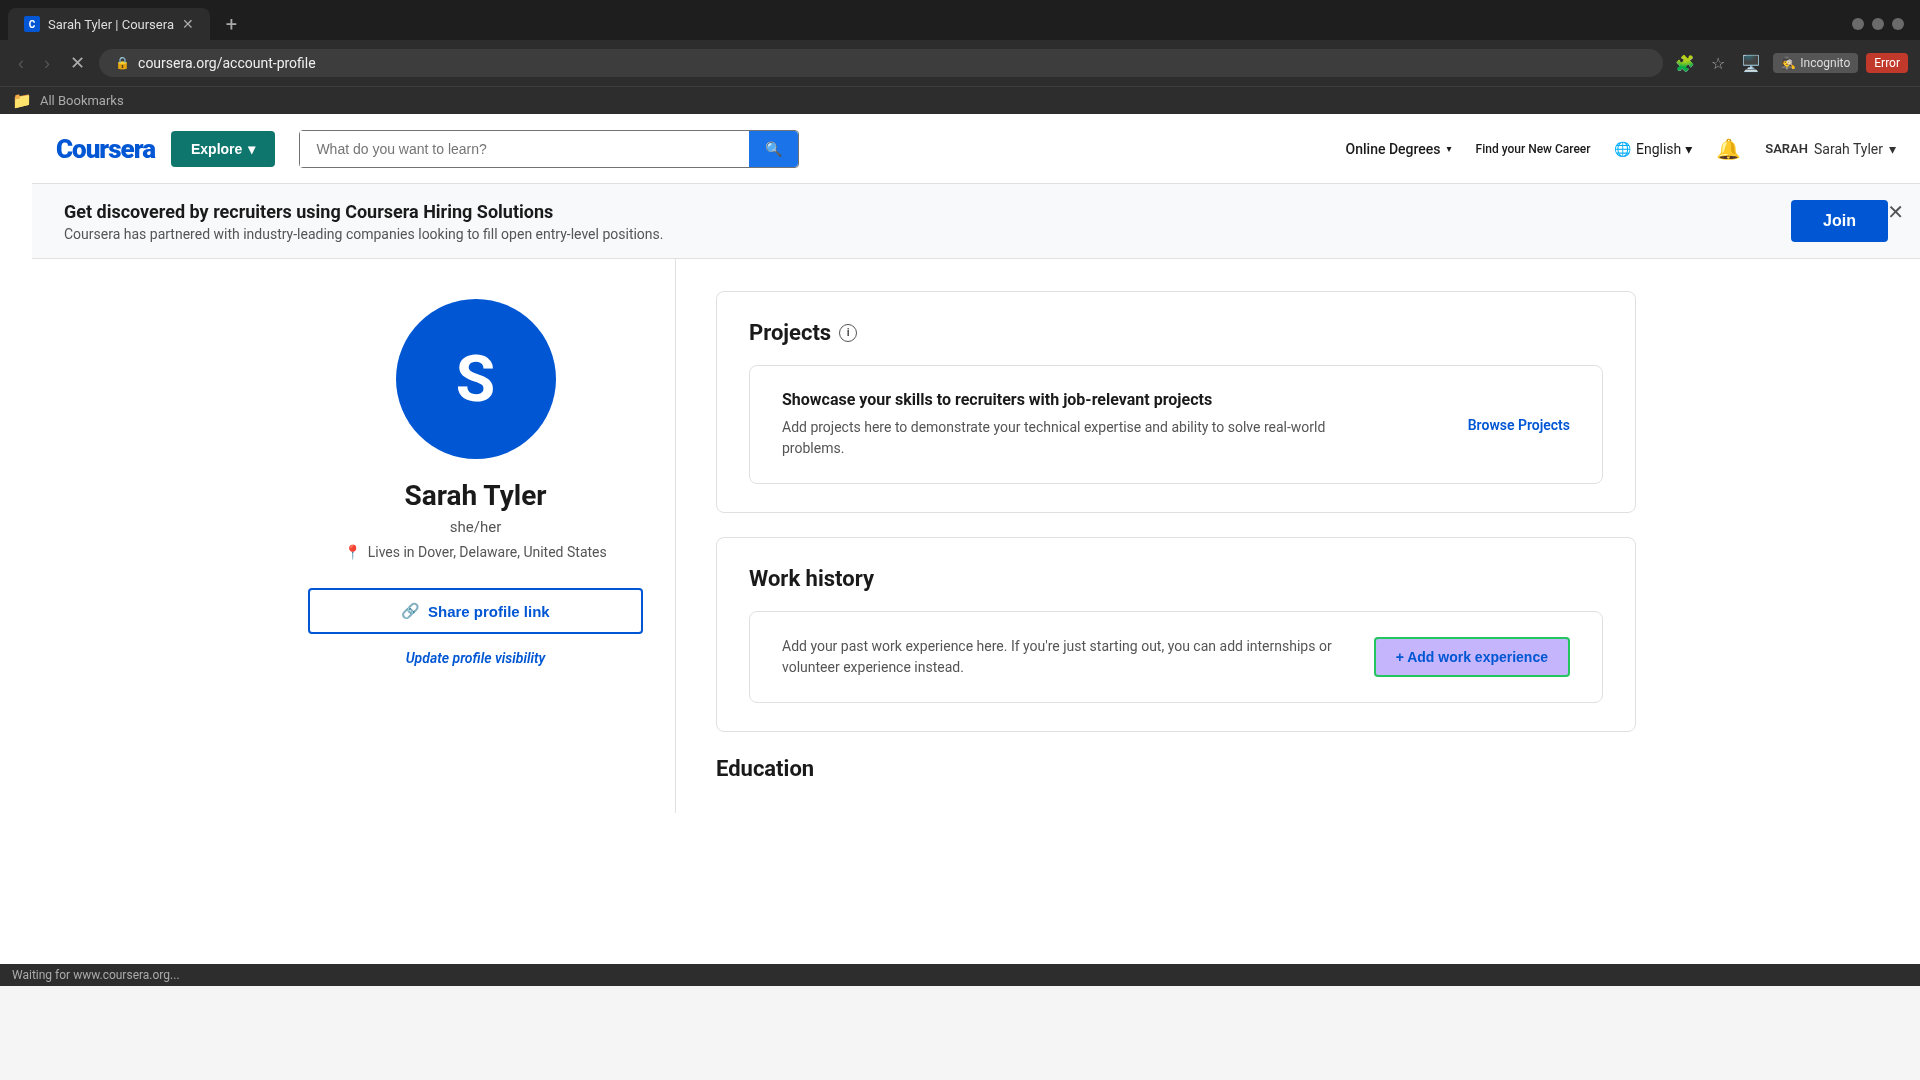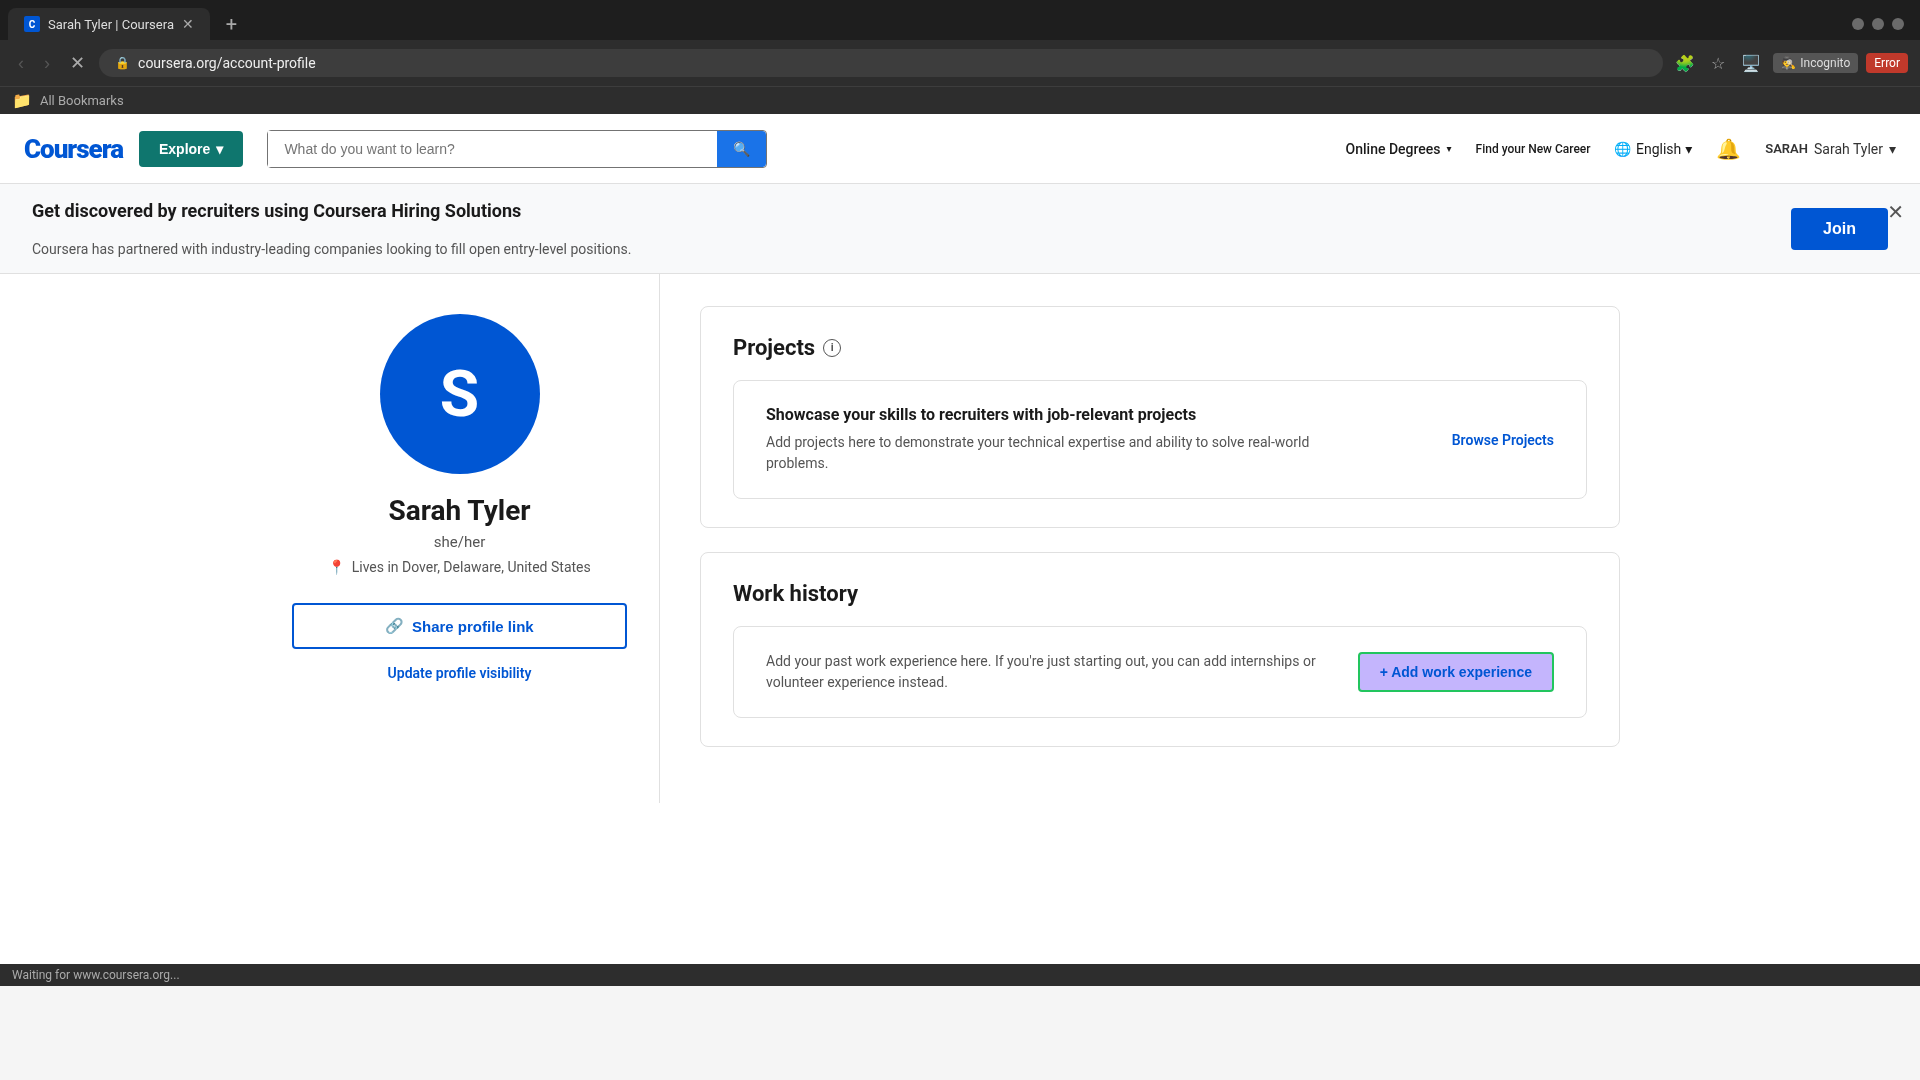--- a/index.html
+++ b/index.html
@@ -25,55 +25,55 @@
     .address-bar { flex: 1; background: #3d3d3d; border-radius: 20px; padding: 6px 16px; color: #eee; font-size: 14px; display: flex; align-items: center; gap: 8px; }
     .address-bar .lock-icon { color: #aaa; font-size: 12px; }
     .browser-toolbar-right { display: flex; align-items: center; gap: 8px; }
     .browser-toolbar-right .tool-btn { background: none; border: none; color: #aaa; cursor: pointer; font-size: 16px; padding: 4px; }
     .incognito-badge { background: #555; color: #ddd; font-size: 12px; padding: 3px 8px; border-radius: 4px; display: flex; align-items: center; gap: 4px; }
     .error-badge { background: #c0392b; color: white; font-size: 12px; padding: 3px 8px; border-radius: 4px; }
     .bookmarks-bar { background: #2d2d2d; padding: 4px 12px; display: flex; align-items: center; gap: 8px; border-top: 1px solid #3d3d3d; }
     .bookmarks-bar .bm-item { color: #aaa; font-size: 13px; display: flex; align-items: center; gap: 4px; cursor: pointer; }
 
     
-    .page { background: #fff; min-height: 850px; }
+    .page { background: #fff; min-height: 850px; padding-left: 32px; }
 
     
     .navbar { background: #fff; display: flex; align-items: center; padding: 0 24px; height: 70px; border-bottom: 1px solid #e0e0e0; gap: 16px; }
     .coursera-logo { color: #0056d3; font-size: 26px; font-weight: 900; letter-spacing: -1px; }
     .explore-btn { background: #0f766e; color: #fff; border: none; border-radius: 4px; padding: 10px 20px; font-size: 14px; font-weight: 600; cursor: pointer; display: flex; align-items: center; gap: 6px; }
     .search-container { display: flex; align-items: center; border: 1px solid #737373; border-radius: 4px; flex: 1; max-width: 500px; margin-left: 8px; }
     .search-input { border: none; outline: none; padding: 10px 16px; font-size: 14px; flex: 1; color: #555; }
     .search-btn { background: #1a73e8; border: none; border-radius: 0 4px 4px 0; padding: 10px 16px; cursor: pointer; color: white; font-size: 14px; }
     .navbar-right { margin-left: auto; display: flex; align-items: center; gap: 24px; }
     .nav-link { color: #1a1a1a; font-size: 14px; font-weight: 500; cursor: pointer; display: flex; align-items: center; gap: 6px; text-decoration: none; white-space: nowrap; }
     .nav-link .chevron { font-size: 10px; }
     .nav-link-career { color: #1a1a1a; font-size: 12px; font-weight: 500; cursor: pointer; }
     .lang-btn { display: flex; align-items: center; gap: 4px; color: #1a1a1a; font-size: 14px; cursor: pointer; }
     .bell-icon { font-size: 20px; color: #333; cursor: pointer; }
     .user-menu { display: flex; align-items: center; gap: 6px; cursor: pointer; color: #333; font-size: 14px; }
 
     
     .banner { background: #f8f9fa; border-bottom: 1px solid #e0e0e0; padding: 16px 32px; display: flex; align-items: center; justify-content: space-between; position: relative; }
-    .banner-text h3 { font-size: 18px; font-weight: 700; color: #1a1a1a; margin-bottom: 20px; }
+    .banner-text h3 { font-size: 18px; font-weight: 700; color: #1a1a1a; margin-bottom: 4px; }
     .banner-text p { font-size: 14px; color: #555; }
     .join-btn { background: #0056d3; color: white; border: none; border-radius: 4px; padding: 12px 32px; font-size: 16px; font-weight: 600; cursor: pointer; }
     .banner-close { position: absolute; top: 16px; right: 16px; background: none; border: none; font-size: 20px; color: #555; cursor: pointer; }
 
     
     .main-layout { display: flex; gap: 0; max-width: 1400px; margin: 0 auto; padding: 0; }
 
     
     .profile-sidebar { width: 400px; min-width: 400px; background: #fff; padding: 40px 32px; display: flex; flex-direction: column; align-items: center; border-right: 1px solid #e0e0e0; }
     .avatar-circle { width: 160px; height: 160px; border-radius: 50%; background: #0056d3; display: flex; align-items: center; justify-content: center; color: white; font-size: 64px; font-weight: 700; margin-bottom: 20px; }
     .profile-name { font-size: 28px; font-weight: 700; color: #1a1a1a; margin-bottom: 6px; }
     .profile-pronouns { font-size: 15px; color: #555; margin-bottom: 8px; }
     .profile-location { font-size: 14px; color: #555; display: flex; align-items: center; gap: 6px; margin-bottom: 28px; }
     .share-link-btn { display: flex; align-items: center; gap: 8px; border: 2px solid #0056d3; color: #0056d3; background: white; border-radius: 4px; padding: 12px 24px; font-size: 15px; font-weight: 600; cursor: pointer; width: 100%; justify-content: center; margin-bottom: 16px; }
-    .update-visibility-link { color: #0056d3; font-size: 14px; font-weight: 600; cursor: pointer; text-decoration: none; }
+    .update-visibility-link { color: #0056d3; font-size: 14px; font-weight: 600; cursor: pointer; text-decoration: none; font-style: italic; }
 
     
     .content-area { flex: 1; padding: 32px 40px; background: #fff; }
 
     
     .section-card { border: 1px solid #e0e0e0; border-radius: 8px; padding: 28px 32px; margin-bottom: 24px; background: #fff; }
     .section-title { font-size: 22px; font-weight: 700; color: #1a1a1a; margin-bottom: 20px; display: flex; align-items: center; gap: 8px; }
     .info-icon { width: 18px; height: 18px; border-radius: 50%; border: 1.5px solid #555; display: inline-flex; align-items: center; justify-content: center; font-size: 11px; color: #555; cursor: pointer; }
 
     
@@ -221,20 +221,23 @@
           <span>Work history</span>
         </div>
         <div class="work-history-inner">
           <p class="work-history-text">Add your past work experience here. If you're just starting out, you can add internships or volunteer experience instead.</p>
           <button class="add-work-btn">
             <span>+ Add work experience</span>
           </button>
         </div>
       </div>
 
+      <div>
+        <h2 class="section-title-education">Education</h2>
+      </div>
 
     </div>
   </div>
 </div>
 
 <div class="status-bar">
   <span class="waiting">Waiting for www.coursera.org...</span>
 </div>
 
 </body></html>

